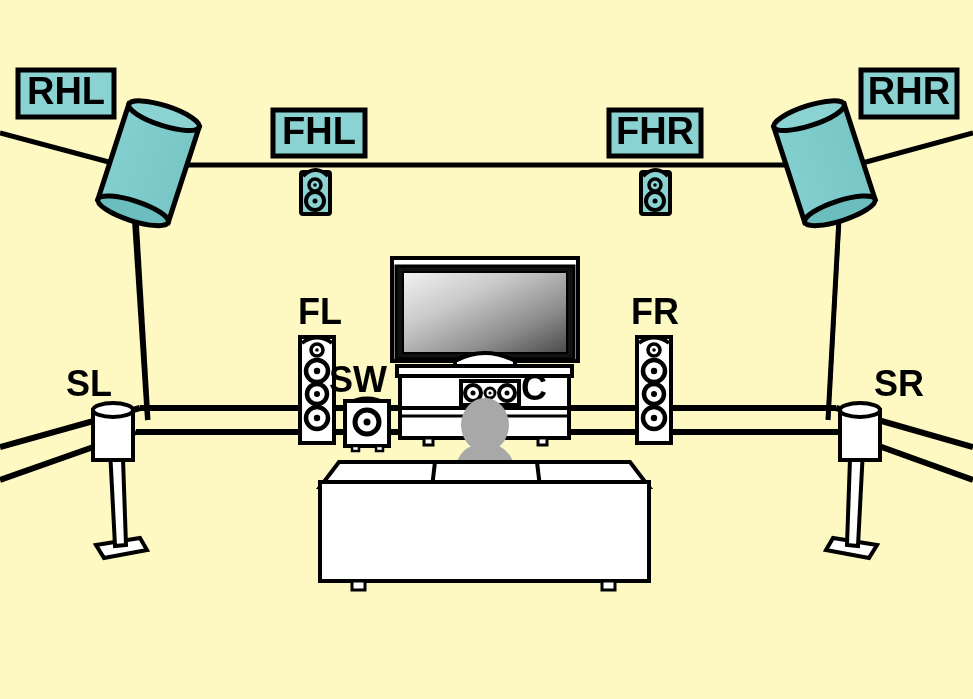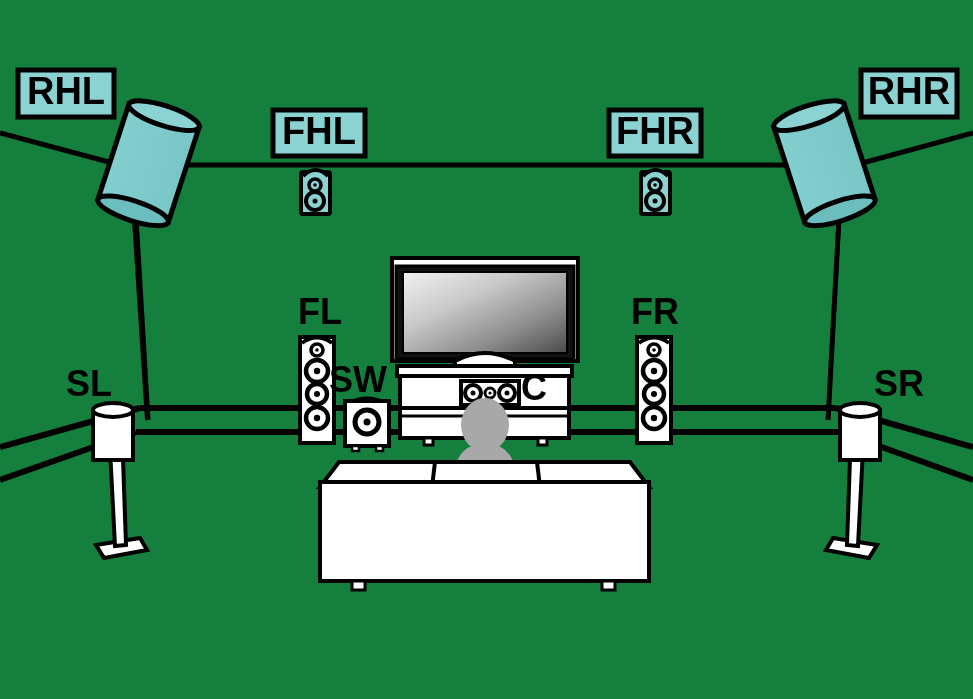--- a/index.html
+++ b/index.html
@@ -1,17 +1,17 @@
 <!DOCTYPE html>
 <html><head>
 <meta charset="utf-8">
 <style>
   html,body{margin:0;padding:0;background:#fff;}
   body{width:973px;height:699px;overflow:hidden;font-family:"Liberation Sans",sans-serif;}
-  #stage{position:relative;width:973px;height:699px;background:#15803d;}
+  #stage{position:relative;width:973px;height:699px;background:#fef9c3;}
   svg{display:block;}
   .lbl-box-text{font-family:"Liberation Sans",sans-serif;font-weight:bold;font-size:38px;fill:#000;}
   .lbl-plain-text{font-family:"Liberation Sans",sans-serif;font-weight:bold;font-size:36px;fill:#000;}
 </style>
 </head>
 <body>
 
 <div id="stage">
 <svg width="973" height="699" viewBox="0 0 973 699" xmlns="http://www.w3.org/2000/svg">
 

